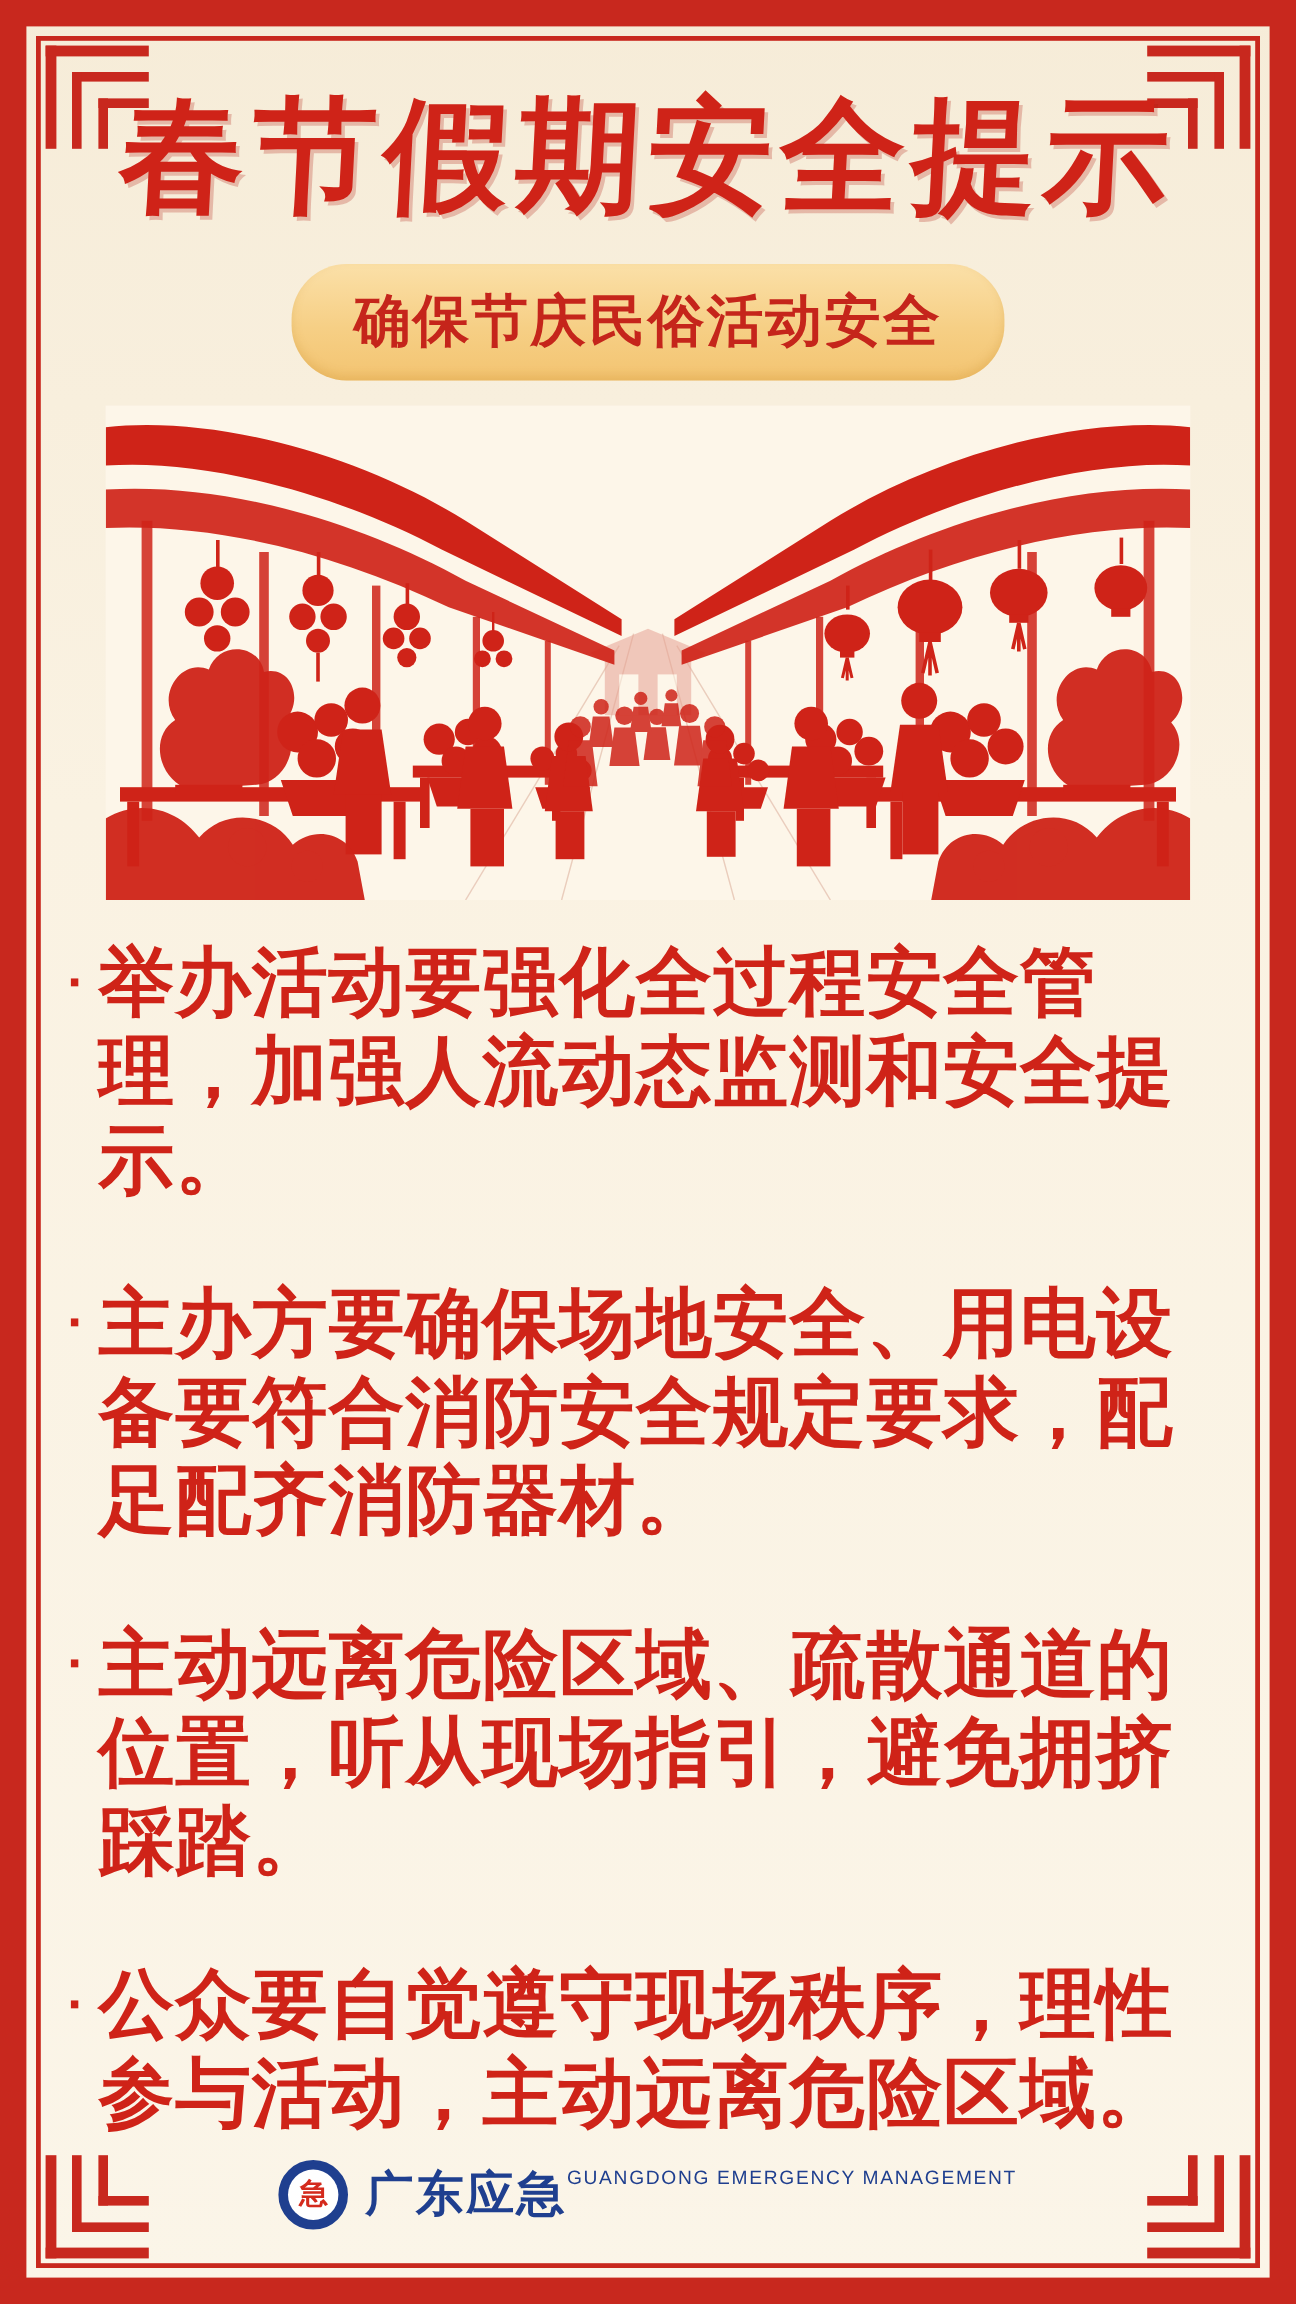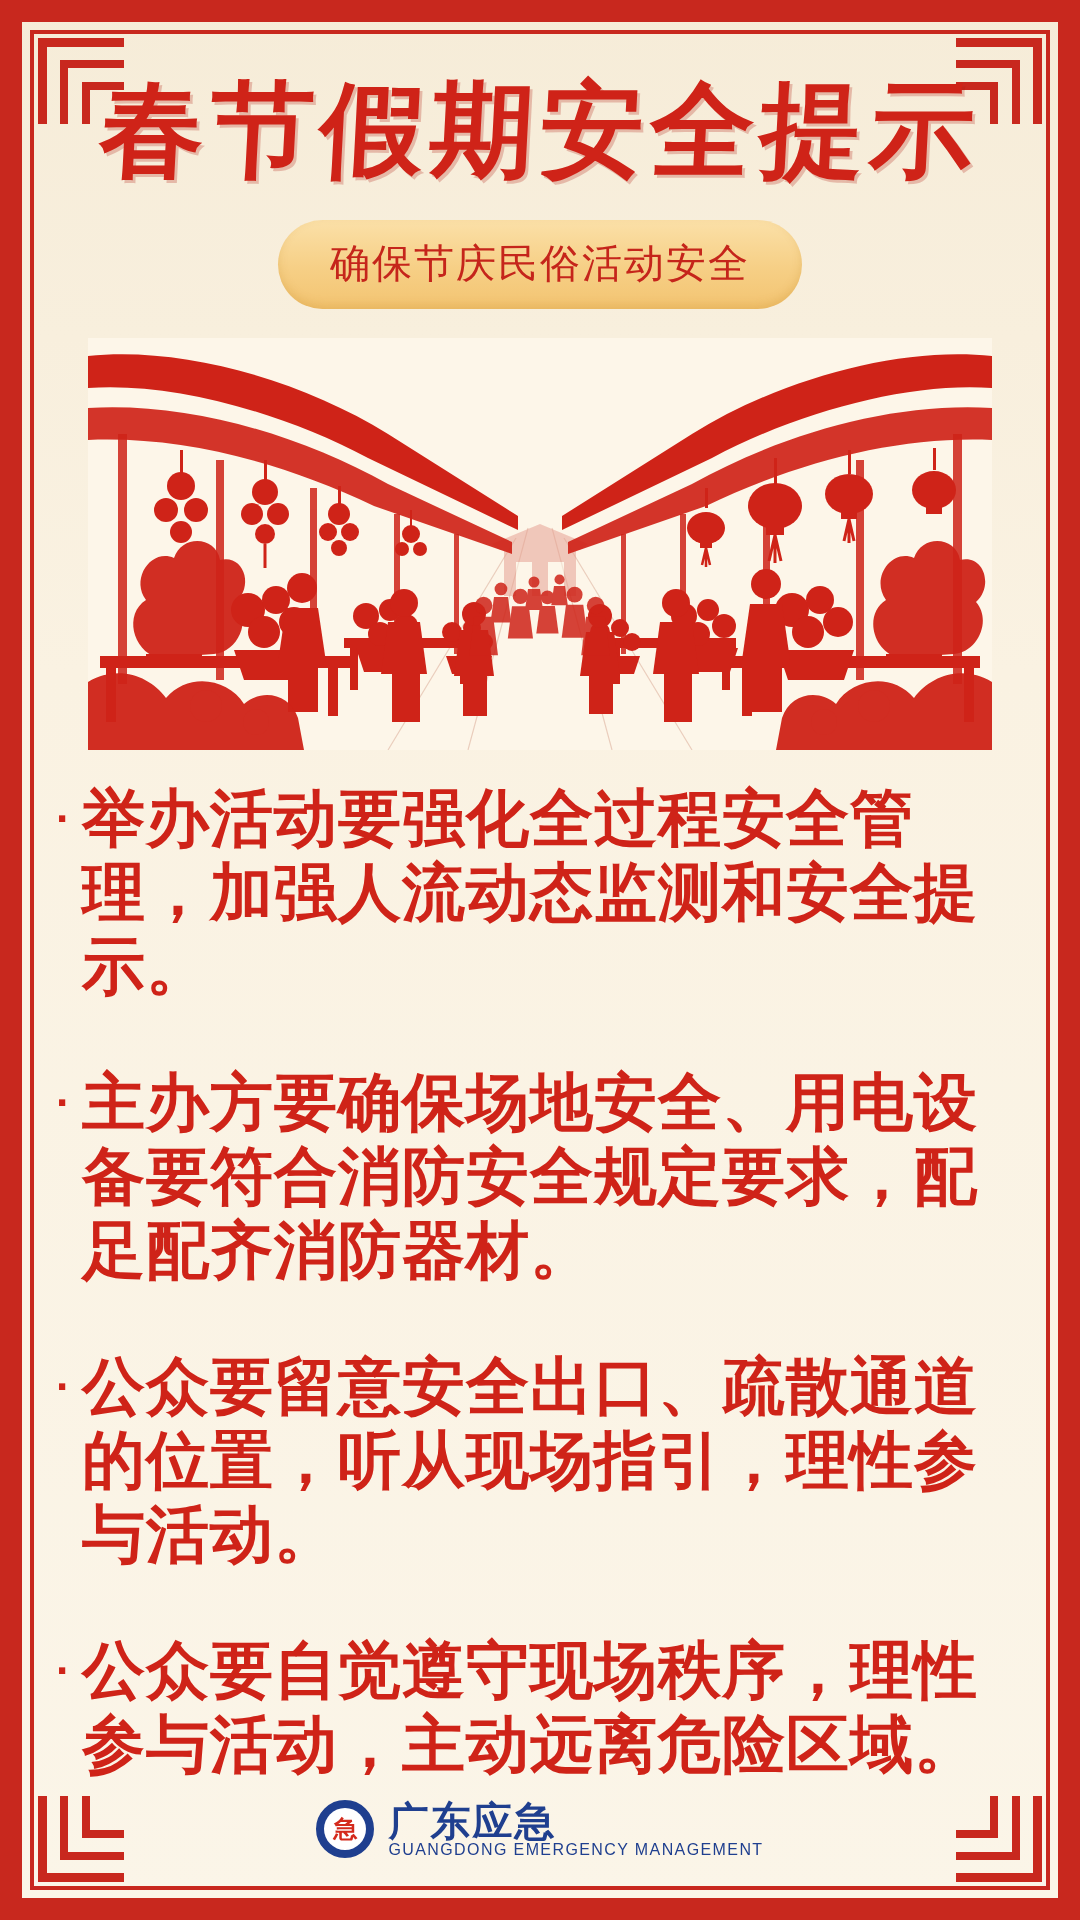--- a/index.html
+++ b/index.html
@@ -85,22 +85,22 @@
     width: 1080px;
     text-align: center;
   }
   .subtitle {
     display: inline-block;
     padding: 16px 52px 18px;
     border-radius: 46px;
     background: linear-gradient(180deg, #fbe0a8 0%, #f6cf85 55%, #f3c471 100%);
     box-shadow: inset 0 -4px 8px rgba(200,140,40,0.25);
     color: #c5251b;
-    font-size: 40px;
-    font-weight: normal;
+    font-size: 47px;
+    font-weight: bold;
     letter-spacing: 2px;
     font-family: "DejaVu Sans", "Liberation Sans", sans-serif;
   }
 
   
   .illustration {
     position: absolute;
     left: 88px;
     top: 338px;
     width: 904px;
@@ -176,21 +176,21 @@
     justify-content: center;
   }
   .footer-badge .inner span {
     color: #d42a1c;
     font-size: 24px;
     font-weight: bold;
     line-height: 1;
   }
   .footer-texts {
     display: flex;
-    flex-direction: column;
+    flex-direction: row;
     justify-content: center;
   }
   .footer-cn {
     color: #1f3f8f;
     font-size: 40px;
     font-weight: bold;
     letter-spacing: 2px;
     line-height: 42px;
     font-family: "DejaVu Sans", "Liberation Sans", sans-serif;
   }
@@ -508,21 +508,21 @@
     <div class="bullet-item">
       <div class="bullet-dot">·</div>
       <div class="bullet-text">举办活动要强化全过程安全管理，加强人流动态监测和安全提示。</div>
     </div>
     <div class="bullet-item">
       <div class="bullet-dot">·</div>
       <div class="bullet-text">主办方要确保场地安全、用电设备要符合消防安全规定要求，配足配齐消防器材。</div>
     </div>
     <div class="bullet-item">
       <div class="bullet-dot">·</div>
-      <div class="bullet-text">公众要留意安全出口、疏散通道的位置，听从现场指引，理性参与活动。</div>
+      <div class="bullet-text">主动远离危险区域、疏散通道的位置，听从现场指引，避免拥挤踩踏。</div>
     </div>
     <div class="bullet-item">
       <div class="bullet-dot">·</div>
       <div class="bullet-text">公众要自觉遵守现场秩序，理性参与活动，主动远离危险区域。</div>
     </div>
   </div>
 
   <div class="footer">
     <div class="footer-badge">
       <div class="inner">

